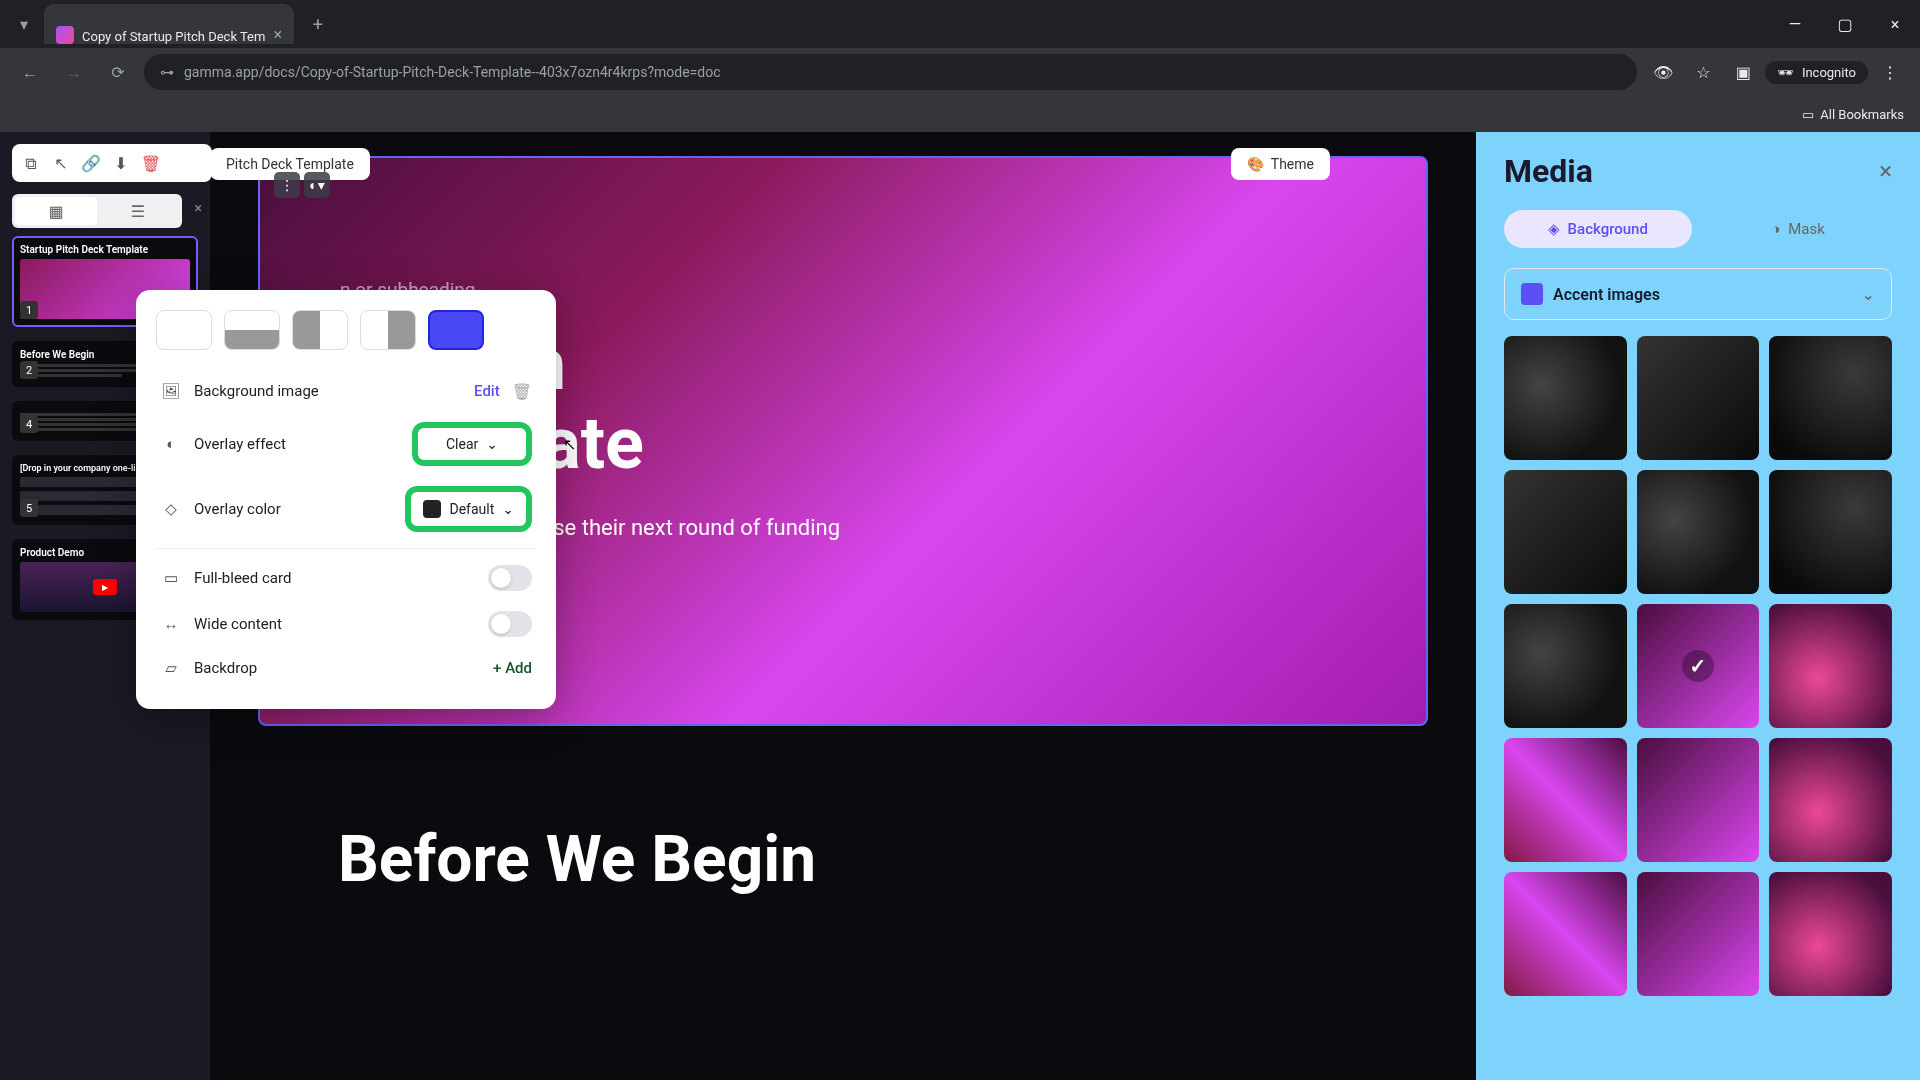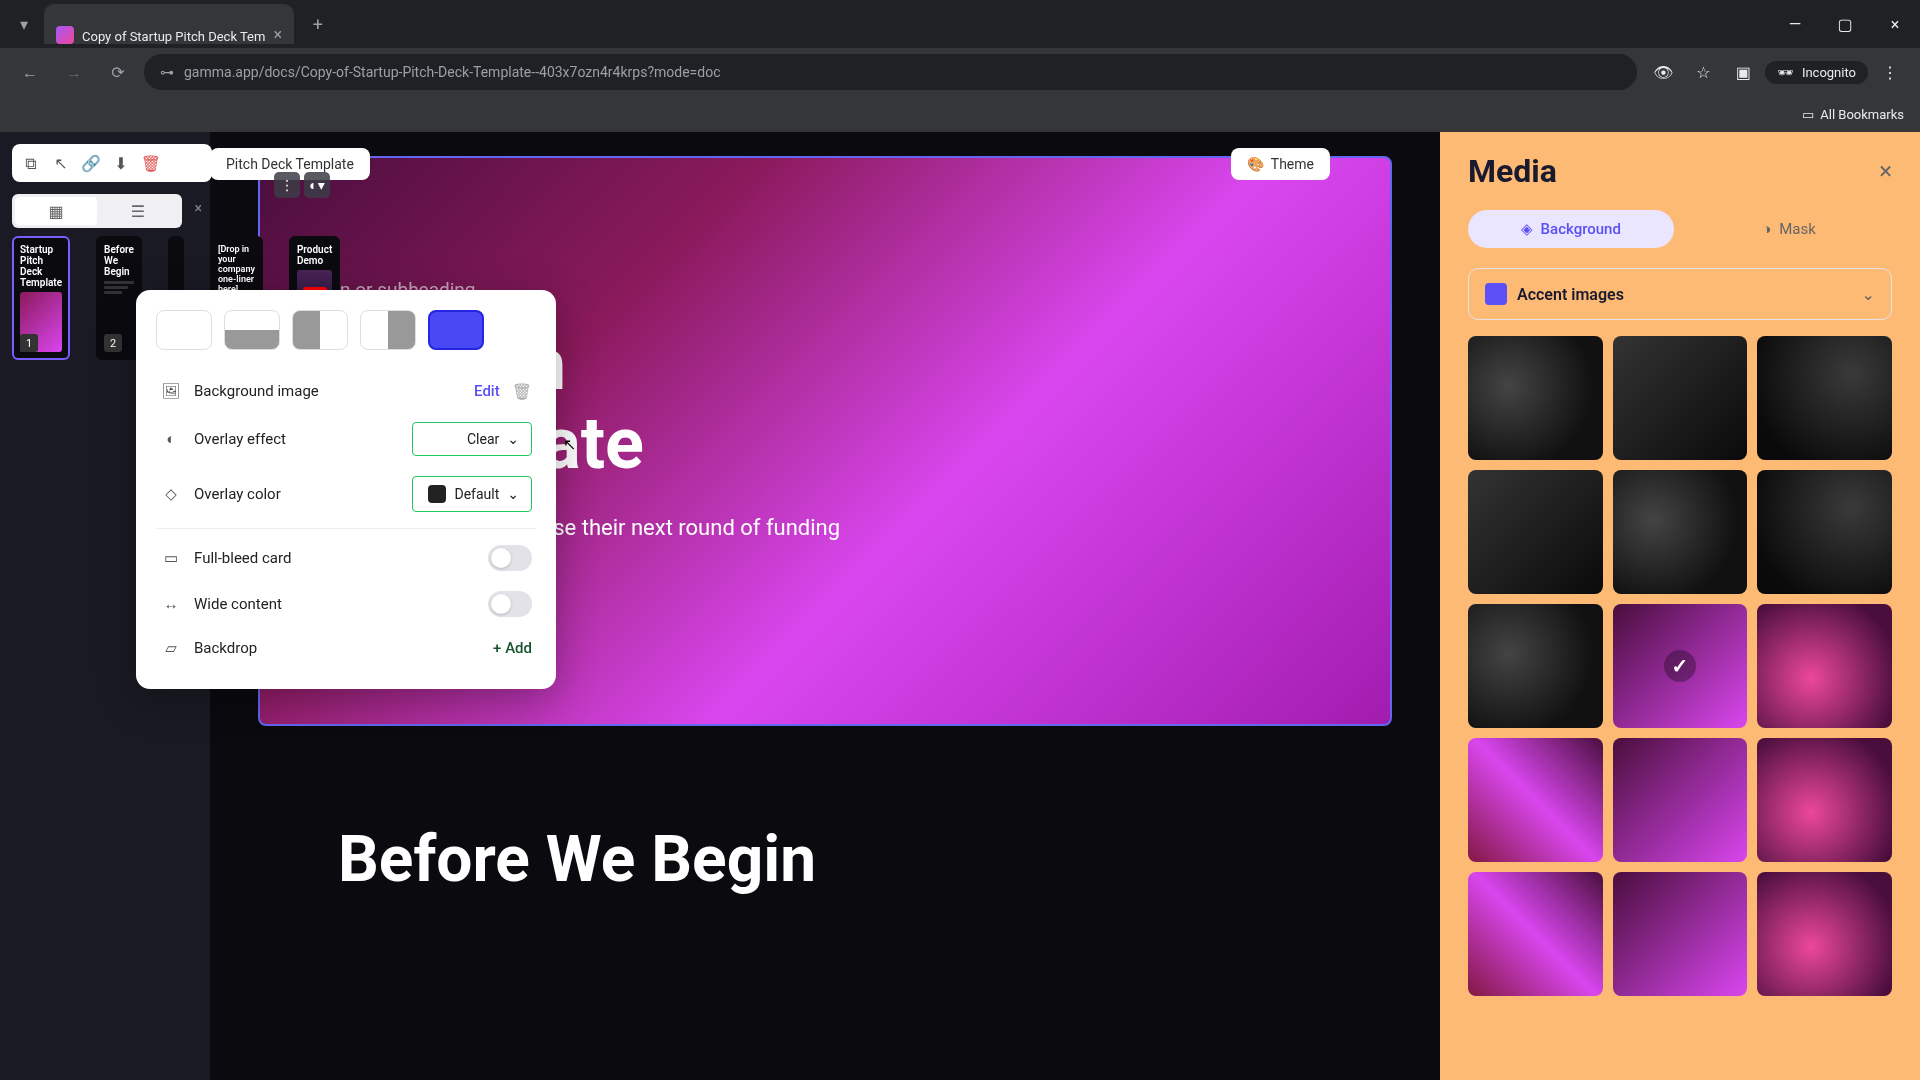--- a/index.html
+++ b/index.html
@@ -27,21 +27,21 @@
 .app-area{height:948px;background:#0a0a0f;position:relative;display:flex}
 .doc-title-chip{position:absolute;top:16px;left:210px;background:#fff;border-radius:8px;padding:8px 16px;font-size:14px;color:#333;z-index:2}
 .theme-chip{position:absolute;top:16px;right:590px;background:#fff;border-radius:8px;padding:8px 16px;font-size:14px;color:#333;z-index:2;display:flex;align-items:center;gap:6px}
 .sidebar{width:210px;background:#1a1a24;padding:12px;position:relative;z-index:5}
 .sidebar-toolbar{background:#fff;border-radius:8px;padding:8px;display:flex;gap:8px;margin-bottom:12px;align-items:center;width:200px}
 .tb-icon{width:22px;height:22px;display:flex;align-items:center;justify-content:center;color:#555}
 .view-toggle{display:flex;background:#f0f0f3;border-radius:6px;padding:3px;margin-bottom:8px;position:relative;width:170px}
 .view-btn{flex:1;height:28px;display:flex;align-items:center;justify-content:center;color:#666;border-radius:4px}
 .view-btn.active{background:#fff}
 .view-close{position:absolute;right:-20px;top:6px;color:#888;font-size:14px}
-.thumbs{display:flex;flex-direction:row;gap:26px}
+.thumbs{display:flex;flex-direction:column;gap:14px}
 .thumb-card{border:2px solid transparent;border-radius:6px;padding:6px;position:relative;background:#0a0a0f}
 .thumb-card.active{border-color:#7b5cff}
 .thumb-num{position:absolute;bottom:6px;left:6px;background:#333;color:#fff;width:18px;height:18px;border-radius:3px;display:flex;align-items:center;justify-content:center;font-size:11px}
 .thumb-title{color:#fff;font-size:10px;font-weight:600;margin-bottom:4px}
 .thumb-img{height:60px;background:linear-gradient(135deg,#8b1a5c,#d946ef);border-radius:3px}
 .thumb-demo{height:50px;background:linear-gradient(180deg,#4a2358,#1a1530);border-radius:3px;position:relative}
 .thumb-play{position:absolute;top:50%;left:50%;transform:translate(-50%,-50%);width:24px;height:16px;background:#ff0000;border-radius:3px;display:flex;align-items:center;justify-content:center;color:#fff;font-size:8px}
 .thumb-team{display:flex;gap:4px;margin-top:4px}
 .thumb-face{width:20px;height:20px;background:#555;border-radius:2px}
 .thumb-text-lines{margin-top:4px}
@@ -58,28 +58,28 @@
 .slide2-title{color:#fff;font-size:64px;font-weight:700}
 .popover{position:absolute;top:290px;left:136px;width:420px;background:#fff;border-radius:14px;box-shadow:0 10px 40px rgba(0,0,0,.3);padding:20px;z-index:10}
 .color-row{display:flex;gap:12px;margin-bottom:20px}
 .color-swatch{width:56px;height:40px;border-radius:8px;border:1px solid #ddd}
 .color-swatch.active{background:#4848f5;border:2px solid #2525e0}
 .pop-row{display:flex;align-items:center;gap:12px;padding:10px 4px;font-size:15px;color:#222}
 .pop-icon{width:22px;height:22px;display:flex;align-items:center;justify-content:center;color:#555}
 .pop-label{flex:1}
 .pop-edit{color:#5b4ff5;font-weight:500;cursor:pointer}
 .pop-trash{color:#aaa;cursor:pointer;font-size:16px}
-.pop-select{border:1px solid #22c55e;border-radius:4px;padding:8px 12px;font-size:14px;min-width:120px;display:flex;align-items:center;gap:8px;justify-content:flex-end}
+.pop-select{border:6px solid #22c55e;border-radius:12px;padding:8px 12px;font-size:14px;min-width:120px;display:flex;align-items:center;gap:8px;justify-content:center}
 .color-chip{width:18px;height:18px;background:#222;border-radius:4px}
 .pop-divider{height:1px;background:#eee;margin:6px 0}
 .toggle{width:44px;height:26px;background:#e2e2e8;border-radius:13px;position:relative;cursor:pointer}
 .toggle-knob{width:20px;height:20px;background:#fff;border-radius:50%;position:absolute;top:3px;left:3px;box-shadow:0 1px 3px rgba(0,0,0,.2)}
 .pop-add{color:#14532d;font-weight:500}
 .pop-footer{display:flex;justify-content:space-between;padding:10px 4px 0;font-size:14px;color:#888}
-.media-panel{width:480px;background:#fdba74;padding:20px 28px;overflow:auto}
+.media-panel{width:444px;background:#7dd3fc;padding:20px 28px;overflow:auto}
 .media-header{display:flex;justify-content:space-between;align-items:center;margin-bottom:20px}
 .media-title{font-size:32px;font-weight:700;color:#1a1a2e}
 .media-close{font-size:24px;color:#666;cursor:pointer}
 .media-tabs{display:flex;gap:12px;margin-bottom:20px}
 .media-tab{flex:1;padding:10px 16px;border-radius:22px;display:flex;align-items:center;justify-content:center;gap:8px;font-size:15px;color:#666;cursor:pointer}
 .media-tab.active{background:#eae6ff;color:#5b4ff5;font-weight:500}
 .accent-section{border:1px solid #e4e4ea;border-radius:10px;padding:14px 16px;display:flex;align-items:center;gap:10px;margin-bottom:16px;cursor:pointer}
 .accent-icon{width:22px;height:22px;background:#5b4ff5;border-radius:4px}
 .accent-label{flex:1;font-size:16px;font-weight:600;color:#1a1a2e}
 .accent-chevron{color:#666}

